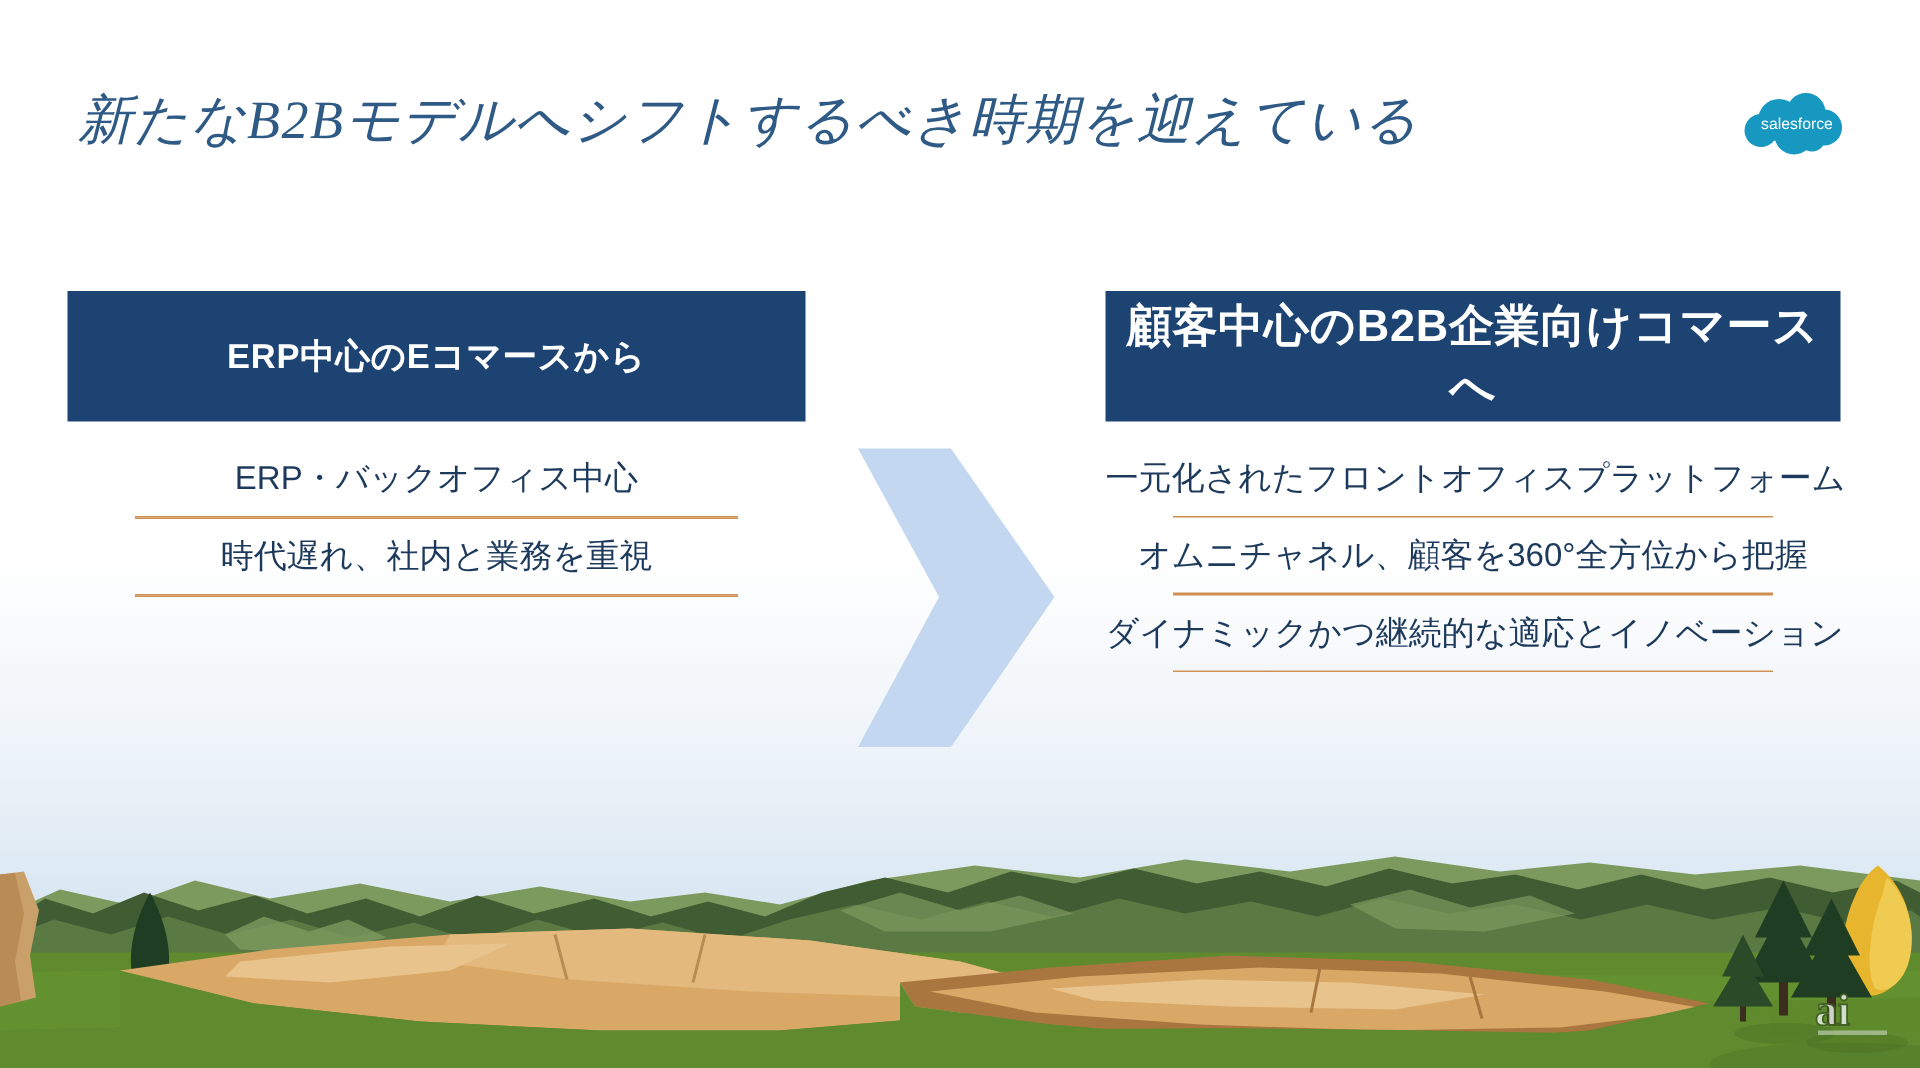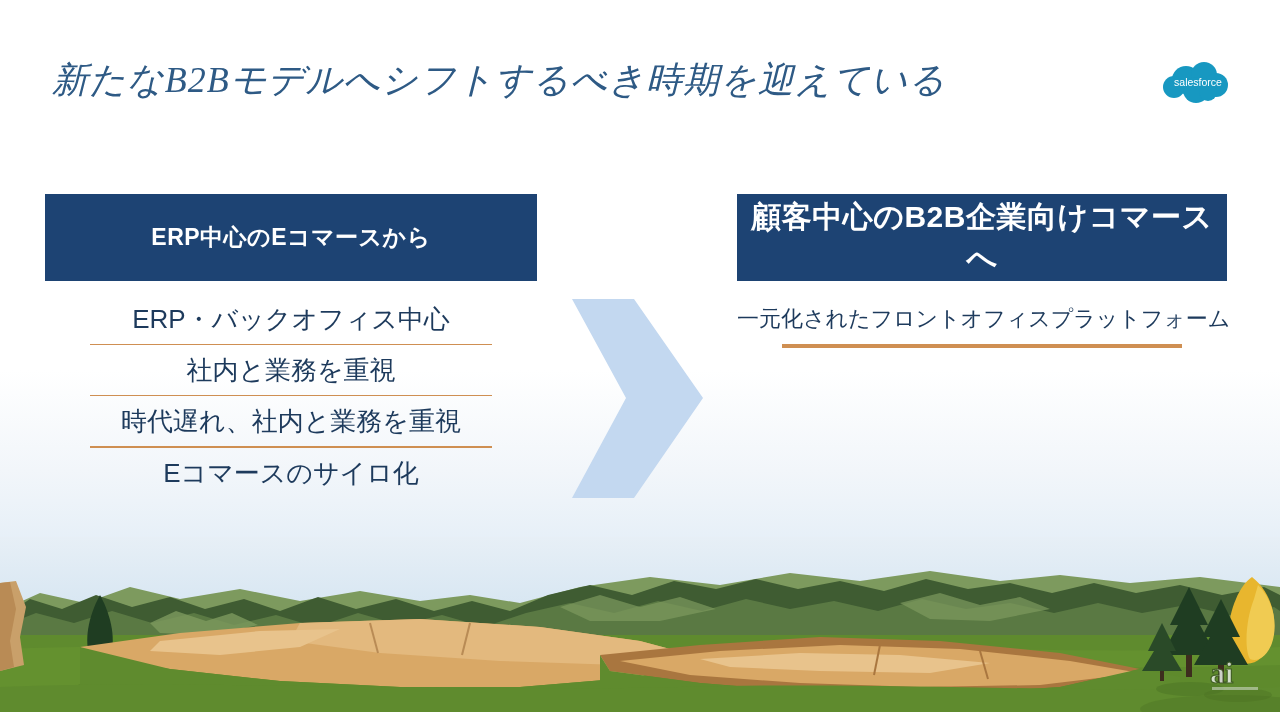--- a/index.html
+++ b/index.html
@@ -51,21 +51,21 @@
   }
   .col-left  .col-header { font-size:23px; }
   .col-right .col-header { font-size:30px; }
 
   .col-list { margin-top:13px; }
   .list-item {
     text-align:center;
     color:#1d3a5c;
     white-space:nowrap;
   }
-  .col-left .list-item  { font-size:26px; line-height:50px;text-align:center; }
+  .col-left .list-item  { font-size:22px; line-height:50px;text-align:center; }
   .col-right .list-item { font-size:22px; line-height:50px; }
 
   .divider {
     height:1px;
     background:#cf8f52;
     margin:0 auto;
   }
   .col-left  .divider { width:402px; }
   .col-right .divider { width:400px; }
 
@@ -167,42 +167,42 @@
       </g>
       <text x="38" y="28" text-anchor="middle" font-family="'Liberation Sans',sans-serif" font-size="10.5" fill="#ffffff">salesforce</text>
     </svg>
   </div>
 
   <div class="col col-left">
     <div class="col-header">ERP中心のEコマースから</div>
     <div class="col-list">
       <div class="list-item">ERP・バックオフィス中心</div>
       <div class="divider"></div>
-      <div class="list-item">社内と業務を重視</div>
       <div class="divider"></div>
       <div class="list-item">時代遅れ、社内と業務を重視</div>
       <div class="divider"></div>
       <div class="divider"></div>
-      <div class="list-item">Eコマースのサイロ化</div>
     </div>
   </div>
 
   <div class="chevron">
     <svg viewBox="0 0 135 203" xmlns="http://www.w3.org/2000/svg">
       <path d="M2,2 L64,2 L133,101 L64,201 L2,201 L56,101 Z" fill="#c3d8f0"></path>
     </svg>
   </div>
 
   <div class="col col-right">
     <div class="col-header">顧客中心のB2B企業向けコマースへ</div>
     <div class="col-list">
       <div class="list-item">一元化されたフロントオフィスプラットフォーム</div>
       <div class="divider"></div>
-      <div class="divider"></div>
-      <div class="divider"></div>
+      <div class="list-item">オムニチャネル、顧客を360°全方位から把握</div>
+      <div class="divider"></div>
+      <div class="divider"></div>
+      <div class="list-item">ダイナミックかつ継続的な適応とイノベーション</div>
       <div class="divider"></div>
     </div>
   </div>
 
   <div class="watermark">
     <svg viewBox="0 0 62 40" xmlns="http://www.w3.org/2000/svg">
       <text x="4" y="28" font-family="'Liberation Serif',serif" font-size="30" font-weight="bold" fill="#e8eee6" stroke="#3e5a24" stroke-width="1.2">ai</text>
       <rect x="6" y="32" width="46" height="3" fill="#cfdac6" opacity="0.7"></rect>
     </svg>
   </div>

